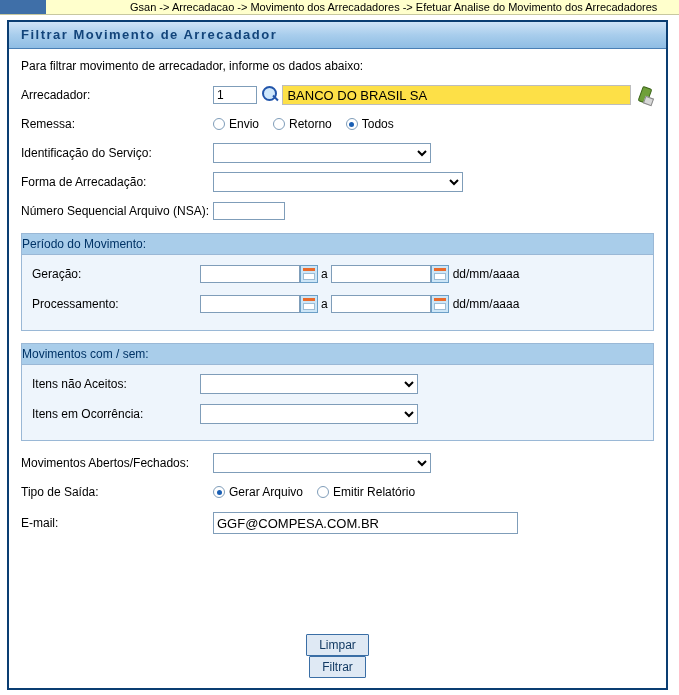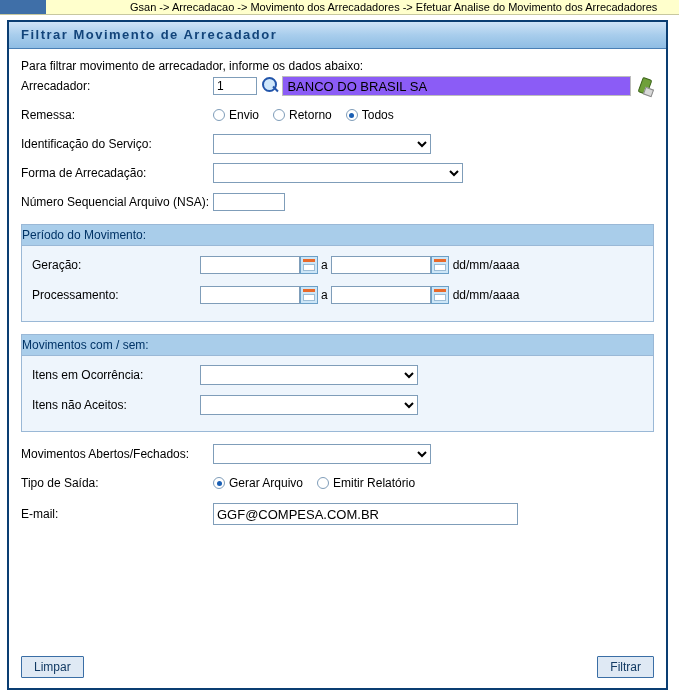--- a/index.html
+++ b/index.html
@@ -63,21 +63,21 @@
     color: #12447a;
     letter-spacing: 1.5px;
   }
 
   .panel-body {
     padding: 10px 12px 8px 12px;
   }
 
   .intro {
     font-size: 12px;
-    margin-bottom: 3px;
+    margin-bottom: 12px;
     color: #000;
   }
 
   
   .row {
     display: flex;
     align-items: center;
     margin-bottom: 9px;
     min-height: 20px;
   }
@@ -131,21 +131,21 @@
     left: 11px; top: 11px;
     width: 7px; height: 2px;
     background: #2255aa;
     transform: rotate(45deg);
   }
 
   .desc-box {
     height: 20px;
     line-height: 20px;
     border: 1px solid #bdbdbd;
-    background: #8b5cf6;
+    background: #fde047;
     font-size: 13px;
     padding-left: 4px;
     box-sizing: border-box;
     width: 360px;
     color: #000;
   }
 
   .eraser-icon {
     width: 18px;
     height: 18px;
@@ -259,20 +259,21 @@
   
   .footer {
     position: absolute;
     left: 0;
     right: 0;
     bottom: 10px;
     padding: 0 12px;
     display: flex;
     justify-content: space-between;
     align-items: center;
+    flex-direction: column;
   }
   .btn {
     font-family: "Liberation Sans", sans-serif;
     font-size: 12px;
     background: #dfe9f4;
     border: 1px solid #3a6ea5;
     color: #123a63;
     padding: 3px 12px;
     cursor: pointer;
     border-radius: 1px;
@@ -368,28 +369,28 @@
         </div>
 
       </div>
     </div>
 
     <div class="group">
       <div class="group-header">Movimentos com / sem:</div>
       <div class="group-body">
 
         <div class="row">
-          <div class="label">Itens em Ocorrência:</div>
+          <div class="label">Itens não Aceitos:</div>
           <select style="width:218px;">
             <option></option>
           </select>
         </div>
 
         <div class="row">
-          <div class="label">Itens não Aceitos:</div>
+          <div class="label">Itens em Ocorrência:</div>
           <select style="width:218px;">
             <option></option>
           </select>
         </div>
 
       </div>
     </div>
 
     <div class="row">
       <div class="label">Movimentos Abertos/Fechados:</div>

